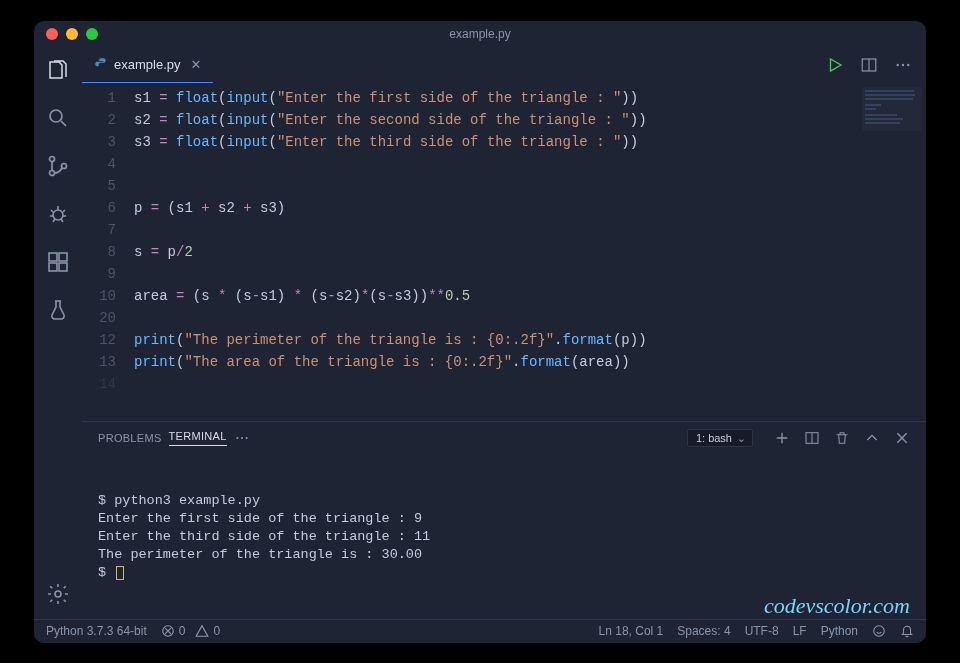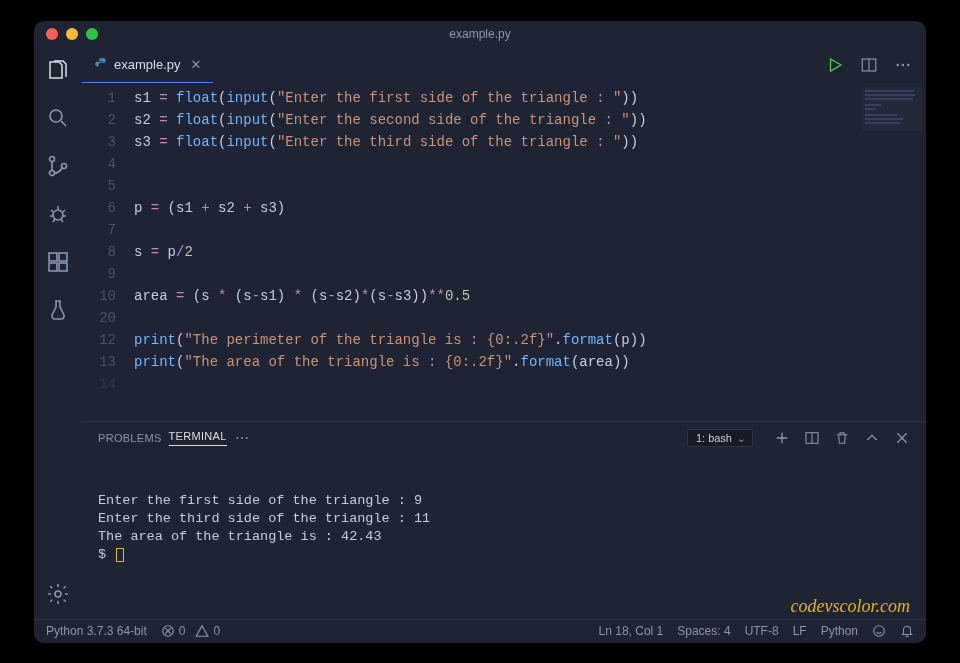--- a/index.html
+++ b/index.html
@@ -163,23 +163,23 @@
   display: inline-block;
   width: 8px; height: 14px;
   border: 1px solid #d7b85a;
   vertical-align: text-bottom;
   margin-left: 2px;
 }
 .watermark {
   position: absolute;
   right: 16px;
   bottom: 4px;
-  color: #eab308;
+  color: #7dd3fc;
   font-family: "Brush Script MT", cursive;
-  font-size: 18px;
+  font-size: 22px;
   font-style: italic;
 }
 .statusbar {
   height: 24px;
   background: #1e2433;
   display: flex;
   align-items: center;
   padding: 0 12px;
   color: #8a95ab;
   font-size: 12px;
@@ -359,21 +359,21 @@
                 </svg>
             </span>
             <span class="ico">
               <svg width="16" height="16" viewBox="0 0 24 24" fill="none" stroke="currentColor" stroke-width="2">
                   <path d="M5 5l14 14M19 5L5 19"></path>
                 </svg>
             </span>
           </div>
         </div>
         <div class="terminal" id="terminal">
-          <div>Enter the first side of the triangle : 9</div><div>Enter the third side of the triangle : 11</div><div>The area of the triangle is : 42.43</div><div>$ <span class="cursor-box"></span></div>
+          <div>$ python3 example.py</div><div>Enter the first side of the triangle : 9</div><div>Enter the third side of the triangle : 11</div><div>The perimeter of the triangle is : 30.00</div><div>$ <span class="cursor-box"></span></div>
         <div class="watermark">codevscolor.com</div></div>
       </div>
     </div>
   </div>
 
   <div class="statusbar">
     <span class="status-item">Python 3.7.3 64-bit</span>
     <span class="status-item">
       <svg width="14" height="14" viewBox="0 0 24 24" fill="none" stroke="currentColor" stroke-width="2">
           <circle cx="12" cy="12" r="9"></circle>

